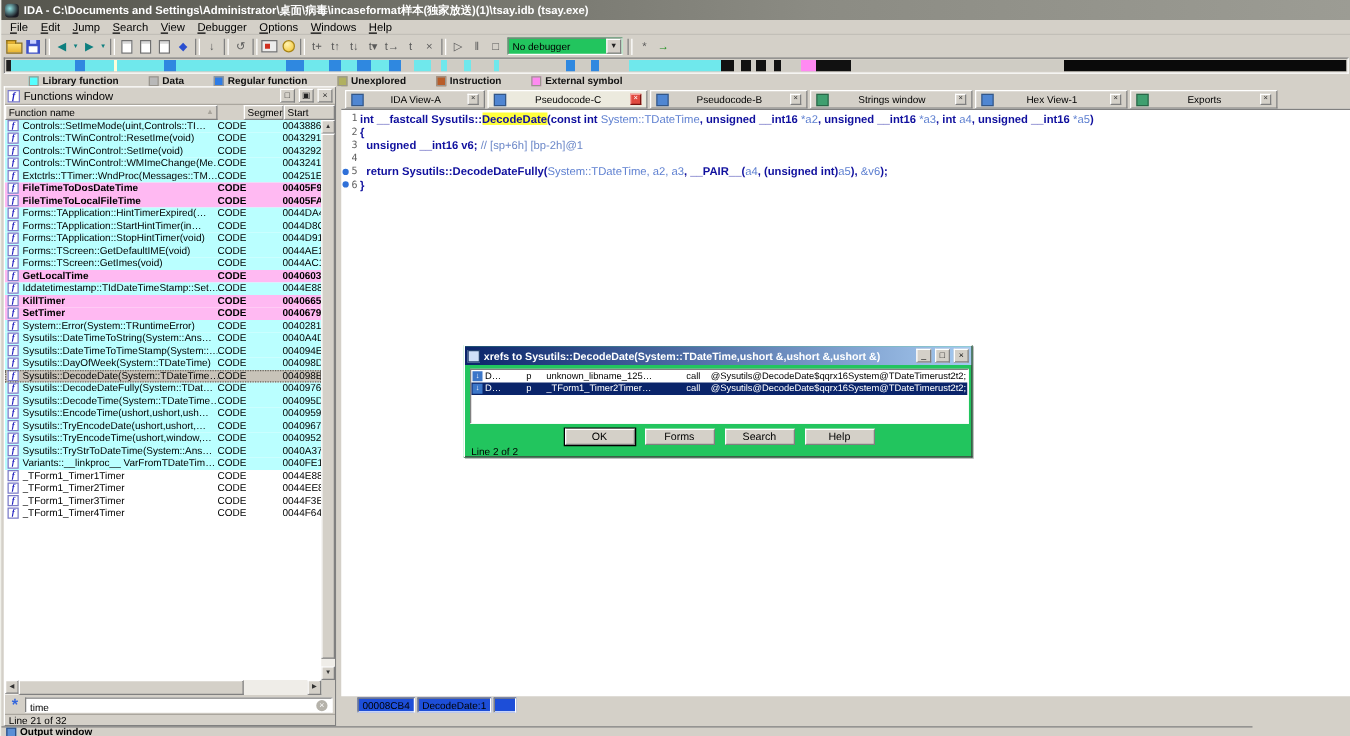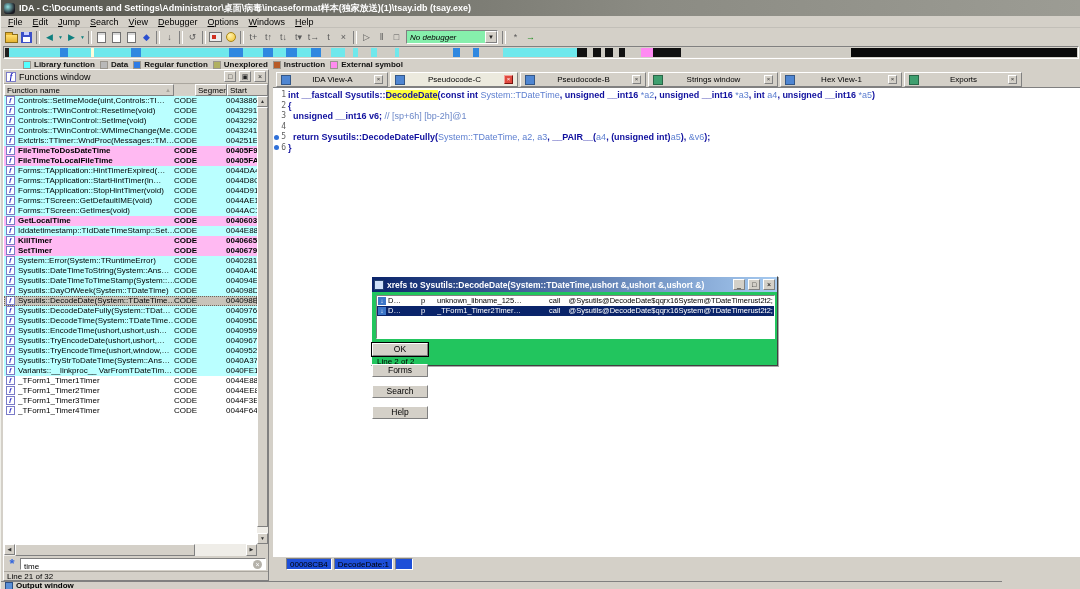--- a/index.html
+++ b/index.html
@@ -26,41 +26,41 @@
   .c-teal{color:#0e7f7f;} .c-blue{color:#2a4fd0;} .c-gray{color:#5a5a5a;} .c-green{color:#1d8f1d;}
   .i-folder{width:13px;height:9px;background:linear-gradient(#ffe070,#e8b430);border:1px solid #8a6d1a;position:relative;margin-top:2px;}
   .i-folder::before{content:"";position:absolute;left:-1px;top:-3px;width:6px;height:2px;background:#e8b430;border:1px solid #8a6d1a;border-bottom:none;}
   .i-floppy{width:11px;height:11px;background:#3c50c8;position:relative;}
   .i-floppy::before{content:"";position:absolute;left:2px;top:5px;width:7px;height:5px;background:#fff;}
   .i-floppy::after{content:"";position:absolute;left:3px;top:0;width:5px;height:3px;background:#c8d0ff;}
   .i-page{width:9px;height:11px;background:#fff;border:1px solid #707070;box-shadow:inset 0 2px 0 #d8d8d8;}
   .i-img{width:13px;height:10px;background:#ececec;border:1px solid #707070;position:relative;}
   .i-img::after{content:"";position:absolute;left:2px;top:2px;width:4px;height:4px;background:#d03020;}
   .i-bubble{width:10px;height:10px;border-radius:50%;background:radial-gradient(circle at 35% 30%,#fff3b0,#f3c22c);border:1px solid #a88414;}
-  .tb-combo{width:92px;height:14px;background:#86efac;border:1px solid;border-color:#808080 #fff #fff #808080;display:flex;align-items:center;margin:0 2px;font-style:italic;}
+  .tb-combo{width:92px;height:14px;background:#22c55e;border:1px solid;border-color:#808080 #fff #fff #808080;display:flex;align-items:center;margin:0 2px;}
   .tb-combo .val{flex:1;font-size:8px;padding-left:3px;white-space:nowrap;overflow:hidden;}
   .tb-combo .dd{width:12px;height:12px;background:#d4d0c8;border:1px solid;border-color:#fff #808080 #808080 #fff;font-size:6px;display:flex;align-items:center;justify-content:center;color:#222;}
 
   
   .navband-wrap{position:absolute;left:2px;top:46px;width:1076px;height:13px;padding:1px;border:1px solid;border-color:#808080 #ffffff #ffffff #808080;background:#d4d0c8;}
   .navband{width:100%;height:100%;
     background:linear-gradient(90deg,
       #202020 0 4px,#6fe8ec 4px 55px,#2f88e0 55px 63px,#6fe8ec 63px 86px,#fdfdda 86px 89px,
       #6fe8ec 89px 126px,#2f88e0 126px 136px,#6fe8ec 136px 224px,#2f88e0 224px 238px,
       #6fe8ec 238px 258px,#2f88e0 258px 268px,#6fe8ec 268px 281px,#2f88e0 281px 292px,
       #6fe8ec 292px 306px,#2f88e0 306px 316px,#cfccc4 316px 326px,#6fe8ec 326px 340px,
       #cfccc4 340px 348px,#6fe8ec 348px 353px,#cfccc4 353px 366px,#6fe8ec 366px 372px,
       #cfccc4 372px 390px,#6fe8ec 390px 394px,#cfccc4 394px 448px,#2f88e0 448px 455px,
       #cfccc4 455px 468px,#2f88e0 468px 474px,#cfccc4 474px 498px,#6fe8ec 498px 572px,
       #111111 572px 582px,#cfccc4 582px 588px,#111111 588px 596px,#cfccc4 596px 600px,
       #111111 600px 608px,#cfccc4 608px 614px,#111111 614px 620px,#cfccc4 620px 636px,
       #ff8af2 636px 648px,#111111 648px 676px,#cfccc4 676px 846px,#0a0a0a 846px 1076px);}
 
   
-  .legend{position:absolute;left:0;top:60px;width:1080px;height:9px;display:flex;align-items:center;gap:5px;padding-left:22px;}
+  .legend{position:absolute;left:0;top:60px;width:1080px;height:9px;display:flex;align-items:center;gap:24px;padding-left:22px;}
   .leg-item{display:flex;align-items:center;gap:3px;font-size:8px;font-weight:bold;color:#111;}
   .leg-swatch{width:8px;height:8px;border:1px solid #9a968e;}
 
   
   .funcwin{position:absolute;left:2px;top:69px;width:266px;height:512px;background:#d4d0c8;border:1px solid;border-color:#fff #808080 #808080 #fff;}
   .dock-title{height:14px;display:flex;align-items:center;gap:3px;padding:0 2px;border-bottom:1px solid #aaa69e;}
   .dock-title .t{flex:1;font-size:9px;color:#000;}
   .win-ico{width:10px;height:10px;background:#fff;border:1px solid #7b7bc8;color:#2020c0;font:italic bold 8px "Liberation Serif",serif;display:flex;align-items:center;justify-content:center;}
   .dock-btn{width:12px;height:11px;background:#d4d0c8;border:1px solid;border-color:#fff #808080 #808080 #fff;font-size:7px;line-height:9px;text-align:center;color:#222;}
   .fn-header{display:flex;height:12px;}
@@ -125,21 +125,21 @@
   .dlg-btn{width:12px;height:11px;background:#d4d0c8;border:1px solid;border-color:#fff #808080 #808080 #fff;font-size:7px;line-height:9px;text-align:center;color:#000;}
   .xr-list{position:absolute;left:4px;top:18px;width:399px;height:44px;background:#fff;border:1px solid;border-color:#808080 #fff #fff #808080;overflow:hidden;}
   .xr-header{display:flex;height:11px;}
   .xh{background:#d4d0c8;border:1px solid;border-color:#fff #808080 #808080 #fff;font-size:7.5px;padding:0 2px;overflow:hidden;white-space:nowrap;}
   .xh.dir{width:44px;} .xh.typ{width:16px;} .xh.addr{width:112px;} .xh.txt{flex:1;}
   .xr-row{display:grid;grid-template-columns:44px 16px 112px 1fr;height:10px;line-height:10px;font-size:7.5px;white-space:pre;}
   .xr-row span{overflow:hidden;}
   .xr-dir{display:flex;align-items:center;gap:2px;padding-left:1px;}
   .xr-dir-ico{width:8px;height:8px;background:#3c76c8;color:#fff;font-size:6px;line-height:8px;text-align:center;flex:0 0 auto;}
   .xr-row.sel{background:#0a246a;color:#fff;}
-  .dlg-buttons{position:absolute;left:0;top:66px;width:407px;display:flex;justify-content:center;gap:8px;flex-direction:column;}
+  .dlg-buttons{position:absolute;left:0;top:66px;width:407px;display:flex;justify-content:center;gap:8px;}
   .btn{width:56px;height:13px;background:#d4d0c8;border:1px solid;border-color:#fff #808080 #808080 #fff;font-size:8.5px;text-align:center;line-height:11px;}
   .btn.default{box-shadow:0 0 0 1px #000;}
   .dlg-status{position:absolute;left:5px;top:80px;font-size:8px;}
 </style>
 </head>
 <body>
 
 <div id="app">
 
   <div class="titlebar">

